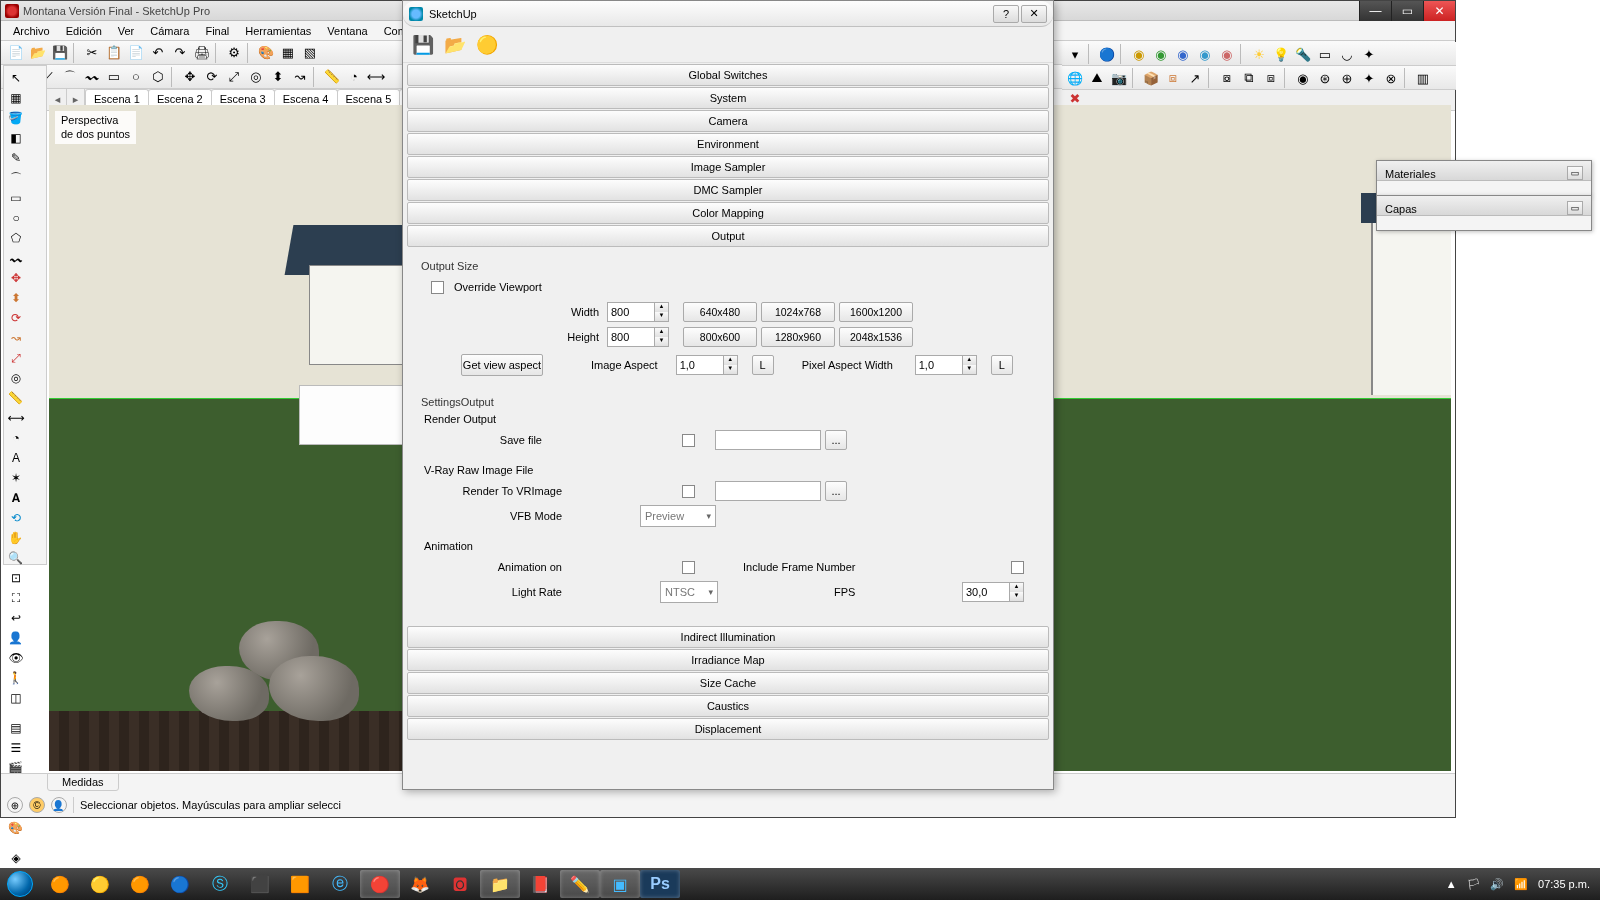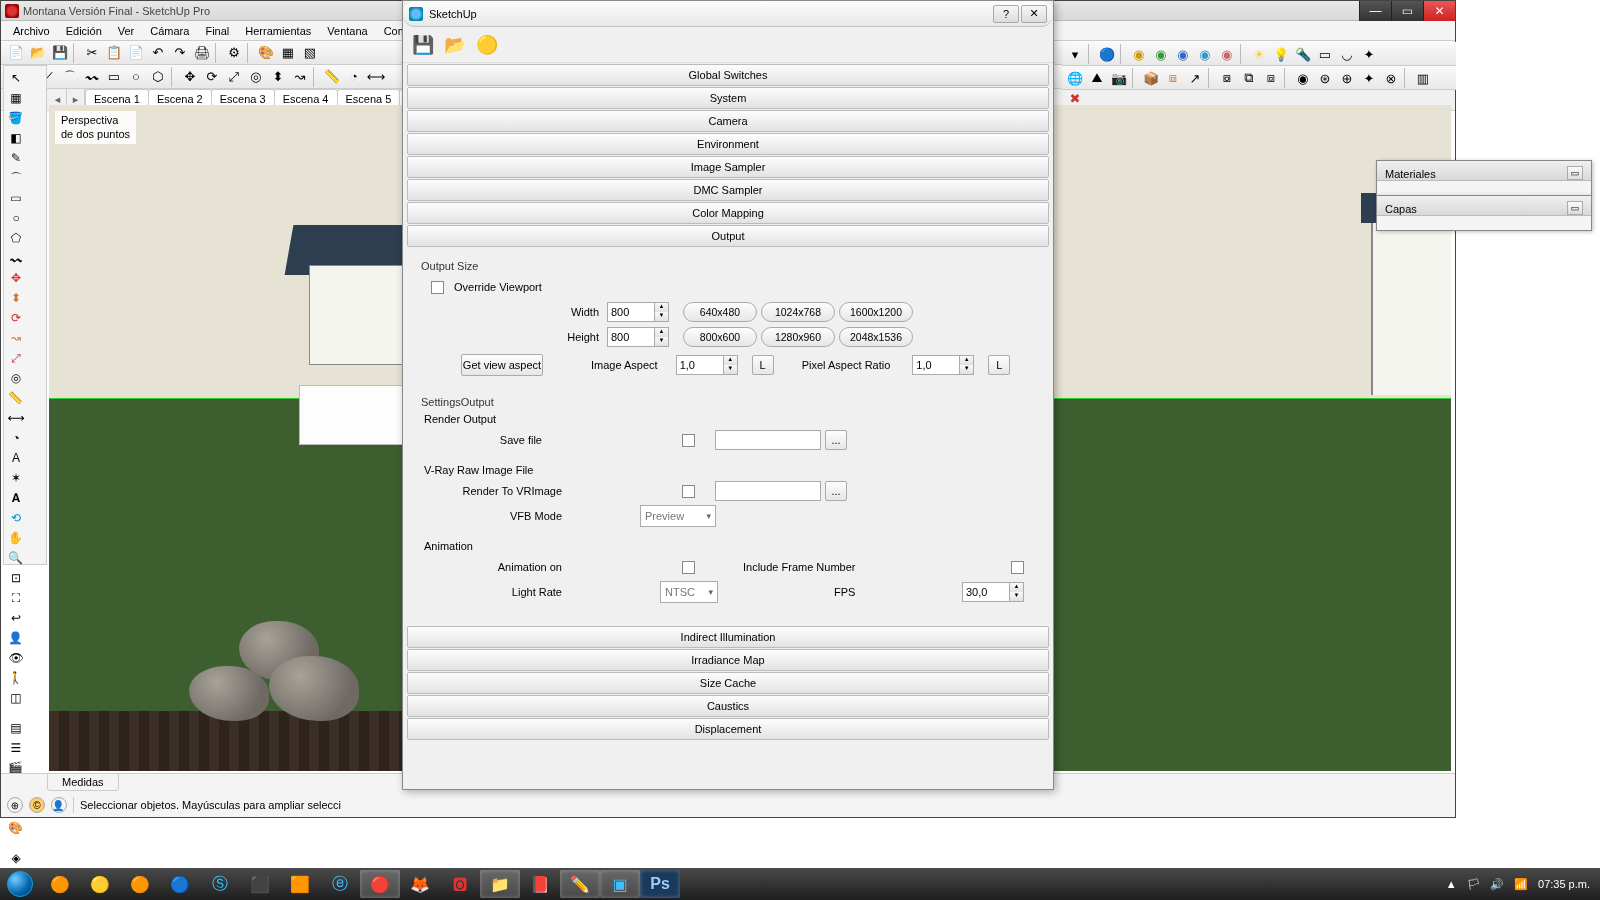--- a/index.html
+++ b/index.html
@@ -49,21 +49,21 @@
 .dlg-body { position: absolute; top: 62px; left: 4px; right: 4px; bottom: 4px; overflow: hidden; }
 .rollup { height: 22px; background: linear-gradient(#fdfdfd,#e2e2e2); border: 1px solid #bbb; border-radius: 2px; margin: 1px 0; display: flex; align-items: center; justify-content: center; cursor: default; }
 .expanded-section { background: #f0f0f0; padding: 6px 14px 10px 14px; }
 .section-title { color: #333; margin: 6px 0 4px 0; }
 .form-row { display: flex; align-items: center; margin: 3px 0; height: 22px; }
 .form-label { width: 140px; text-align: right; padding-right: 8px; }
 .spinner { display: flex; align-items: center; }
 .spinner input { width: 48px; height: 20px; border: 1px solid #aaa; padding: 0 3px; }
 .spinner .spin-btns { width: 14px; height: 20px; display: flex; flex-direction: column; border: 1px solid #aaa; border-left: none; }
 .spinner .spin-btns div { flex: 1; font-size: 6px; line-height: 1; text-align: center; background: linear-gradient(#fafafa,#e0e0e0); cursor: default; }
-.preset-btn { width: 74px; height: 20px; margin-left: 4px; background: linear-gradient(#fdfdfd,#e6e6e6); border: 1px solid #aaa; border-radius: 10px; display: flex; align-items: center; justify-content: center; cursor: default; font-size: 10.5px; }
+.preset-btn { width: 74px; height: 20px; margin-left: 4px; background: linear-gradient(#fdfdfd,#e6e6e6); border: 1px solid #aaa; border-radius: 2px; display: flex; align-items: center; justify-content: center; cursor: default; font-size: 10.5px; }
 .wide-btn { width: 82px; height: 22px; background: linear-gradient(#fdfdfd,#e6e6e6); border: 1px solid #aaa; border-radius: 2px; display: flex; align-items: center; justify-content: center; cursor: default; }
 .small-btn { width: 22px; height: 20px; background: linear-gradient(#fdfdfd,#e6e6e6); border: 1px solid #aaa; border-radius: 2px; display: flex; align-items: center; justify-content: center; cursor: default; }
 .browse-btn { width: 22px; height: 20px; background: linear-gradient(#fdfdfd,#e6e6e6); border: 1px solid #aaa; border-radius: 2px; display: flex; align-items: center; justify-content: center; cursor: default; margin-left: 4px; }
 .txt-input { height: 20px; border: 1px solid #aaa; padding: 0 3px; }
 .checkbox { width: 13px; height: 13px; border: 1px solid #888; background: #fff; cursor: default; }
 .combo { width: 76px; height: 22px; border: 1px solid #aaa; background: #fff; display: flex; align-items: center; padding: 0 4px; position: relative; color:#777; cursor: default; }
 .combo::after { content: "▾"; position: absolute; right: 4px; color: #666; font-size: 9px; }
 .group-box { border: 1px solid transparent; margin: 4px 0 8px 2px; }
 .group-title { font-size: 11px; margin-bottom: 4px; }
 
@@ -376,21 +376,21 @@
         <div class="spinner">
           <input value="1,0" style="">
           <div class="spin-btns">
               <div>▲</div>
               <div>▼</div>
             </div>
         </div>
         <span style="width:14px"></span>
         <div class="small-btn">L</div>
         <span style="width:28px"></span>
-        <span>Pixel Aspect Ratio</span>
+        <span>Pixel Aspect Width</span>
         <span style="width:22px"></span>
         <div class="spinner">
           <input value="1,0" style="">
           <div class="spin-btns">
               <div>▲</div>
               <div>▼</div>
             </div>
         </div>
         <span style="width:14px"></span>
         <div class="small-btn">L</div>

